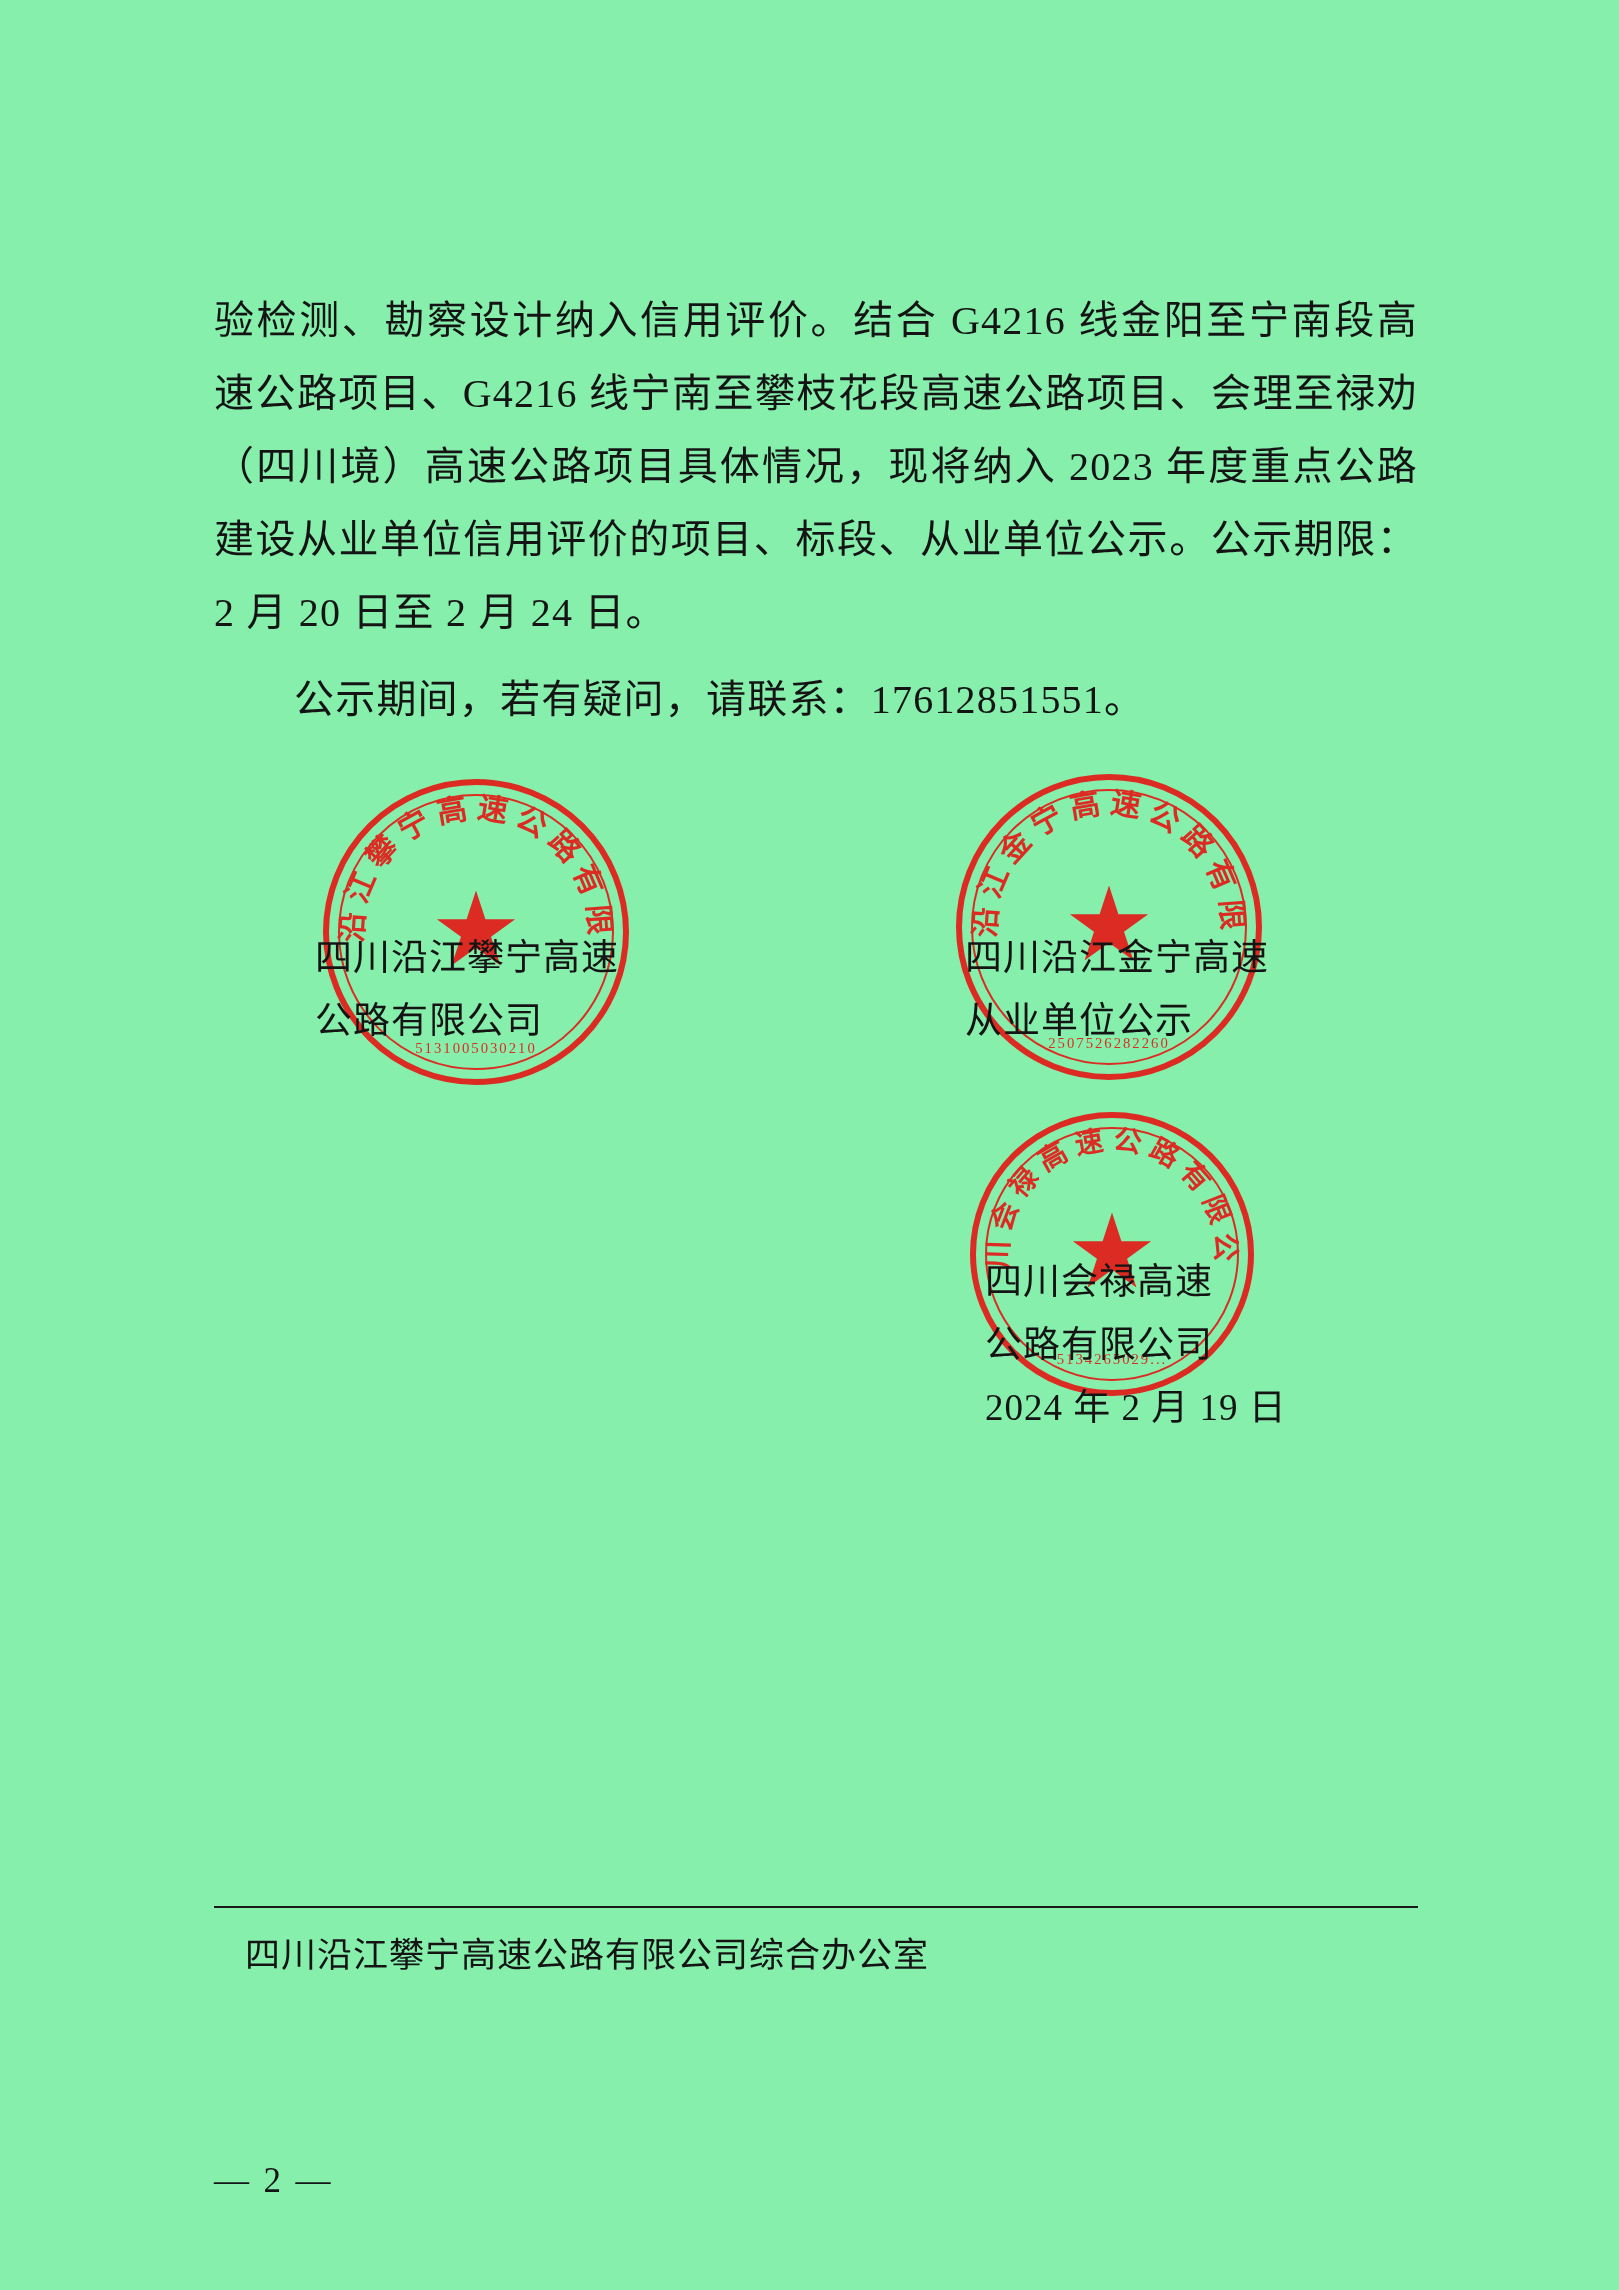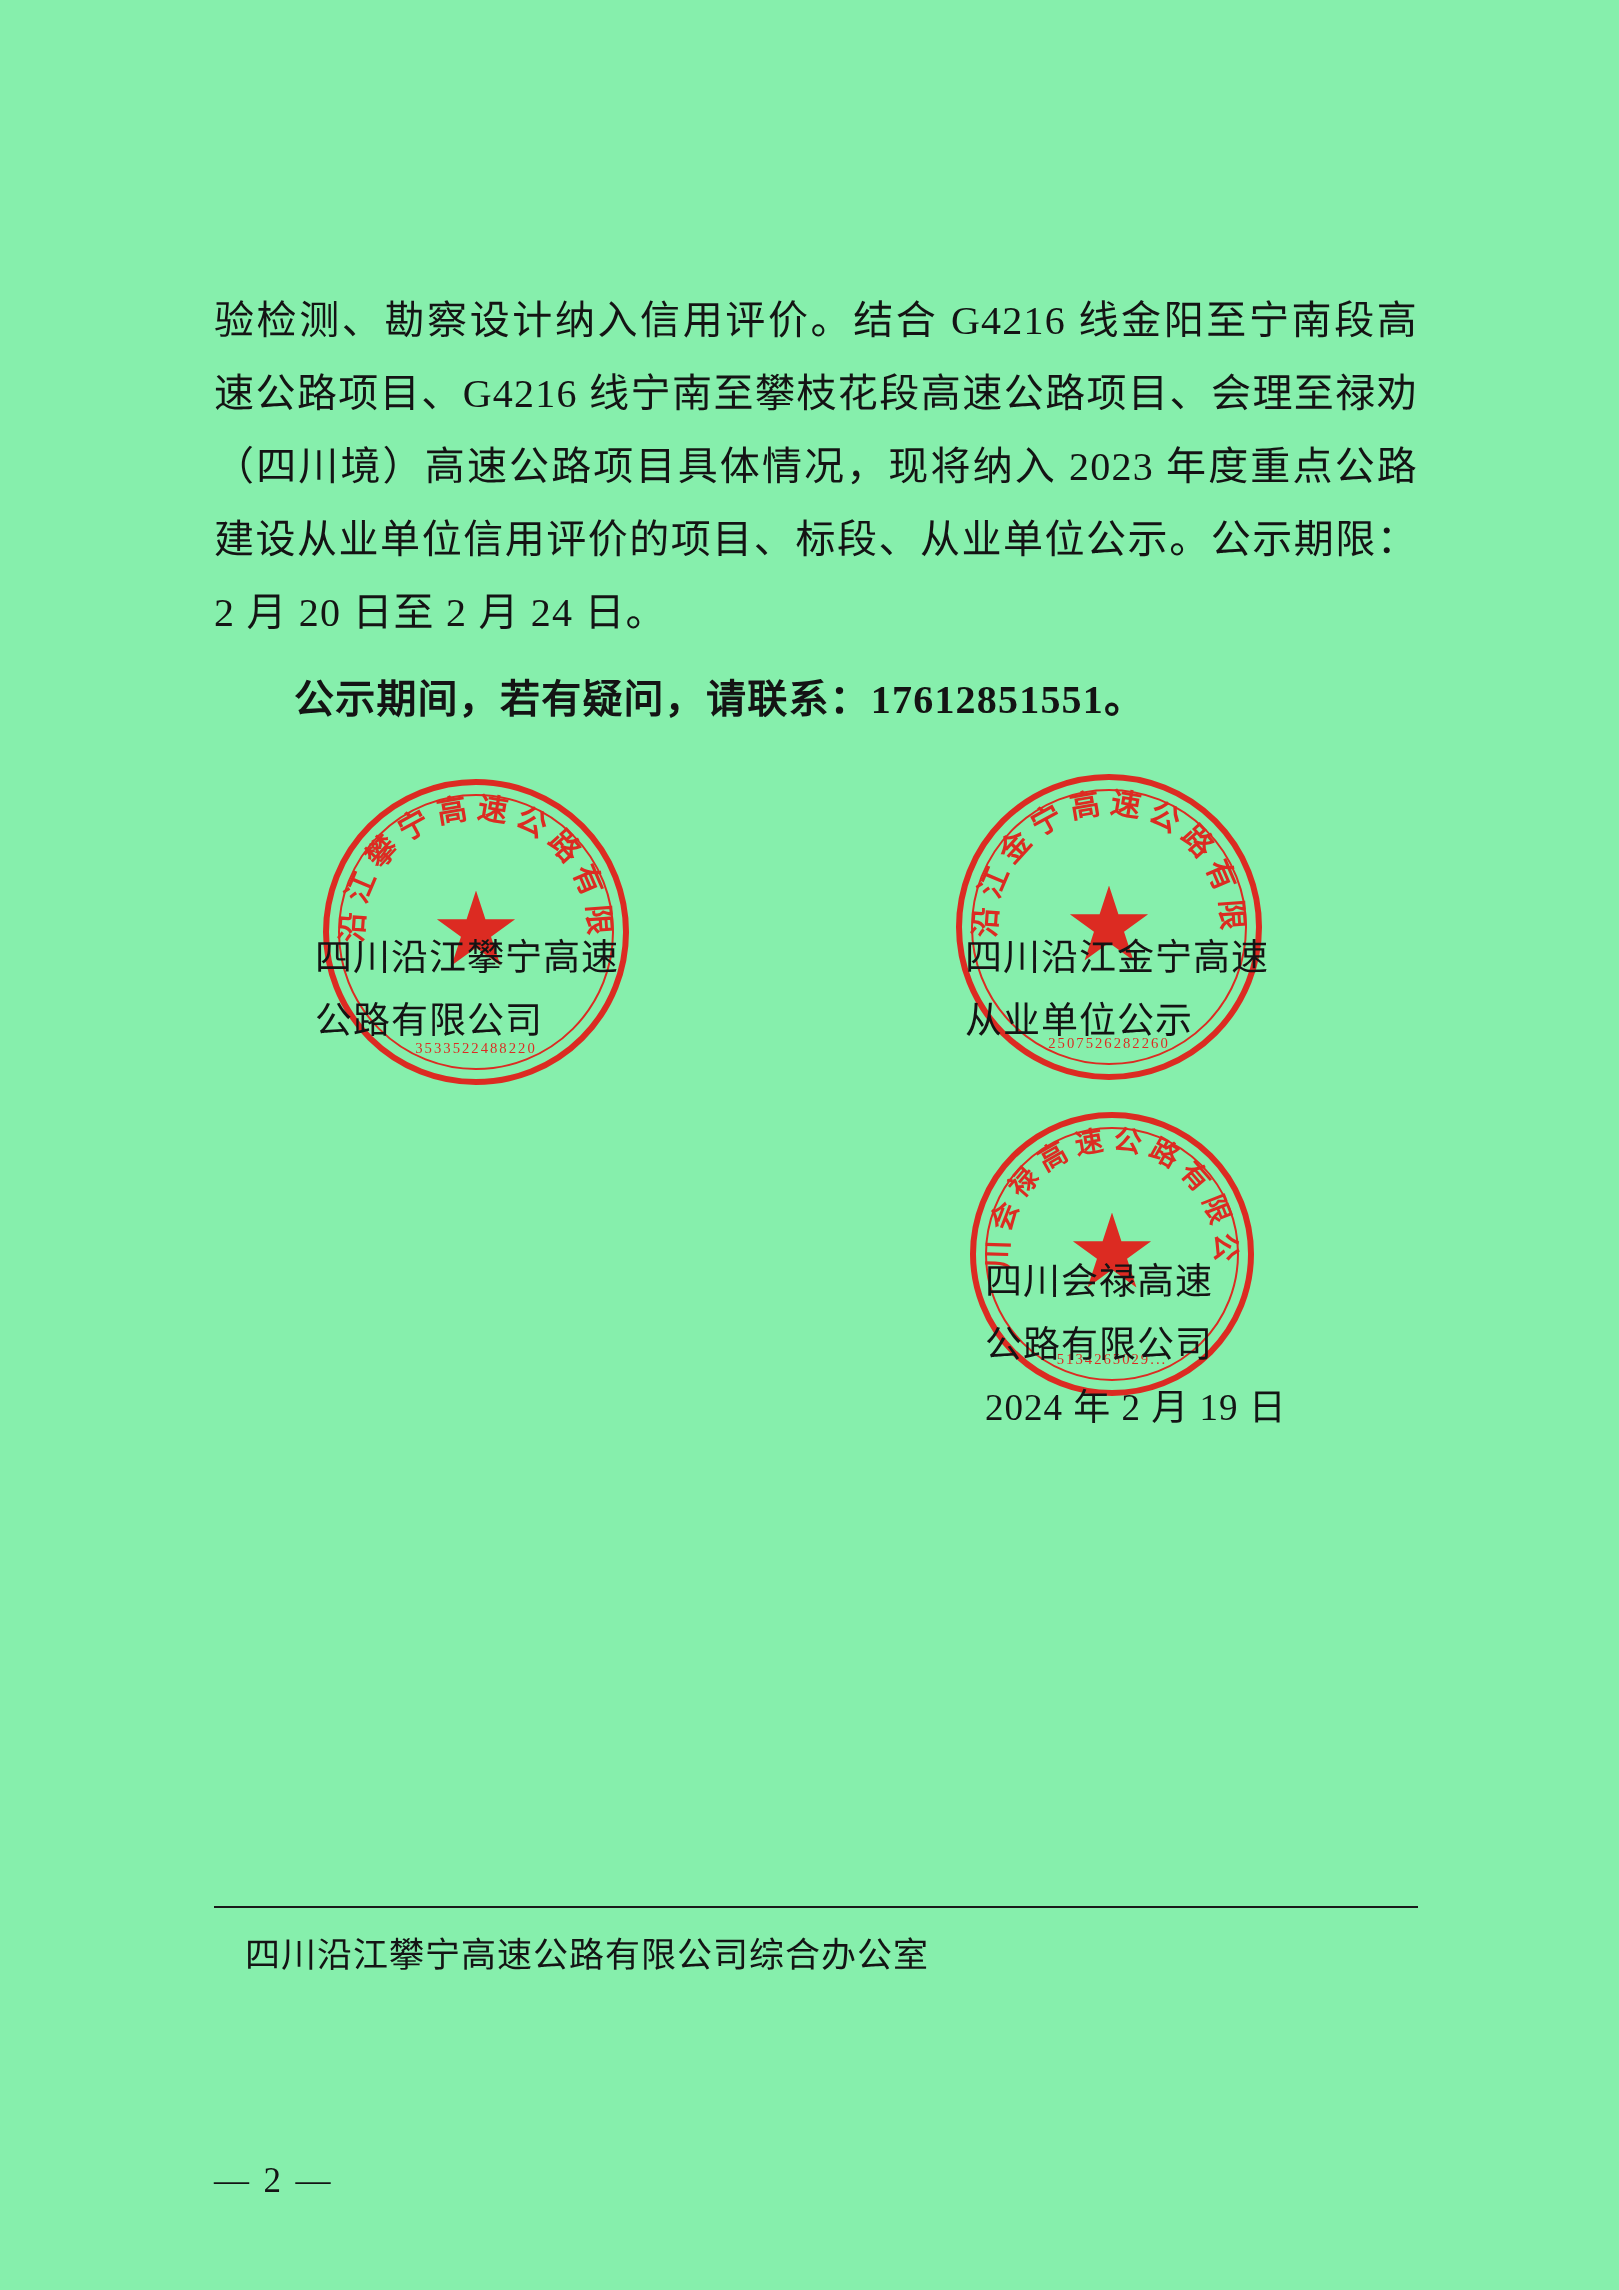--- a/index.html
+++ b/index.html
@@ -36,21 +36,20 @@
     line-height: 73px;
     letter-spacing: 1.2px;
     text-align: justify;
     text-justify: inter-ideograph;
     margin: 0;
     color: #141414;
   }
   .para.indent {
     text-indent: 80px;
     margin-top: 13.7px;
-    font-weight: bold;
   }
 
   
   .seal {
     position: absolute;
     border-radius: 50%;
     border: 6.9px solid #e8110f;
     box-sizing: border-box;
     opacity: 0.88;
     pointer-events: none;
@@ -160,21 +159,21 @@
       <svg viewBox="0 0 312 312" aria-hidden="true">
         <defs>
           <path id="arcPathA" d="M 36,156 A 120,120 0 1 1 276,156"></path>
         </defs>
         <text font-size="32" letter-spacing="8">
           <textPath href="#arcPathA" startOffset="50%" text-anchor="middle">四川沿江攀宁高速公路有限公司</textPath>
         </text>
       </svg>
     </div>
     <div class="star">★</div>
-    <div class="seal-code">3533522488220</div>
+    <div class="seal-code">5131005030210</div>
   </div>
 
   <div class="seal" id="seal-jinning">
     <div class="inner-ring"></div>
     <div class="arc-text">
       <svg viewBox="0 0 312 312" aria-hidden="true">
         <defs>
           <path id="arcPathB" d="M 36,156 A 120,120 0 1 1 276,156"></path>
         </defs>
         <text font-size="32" letter-spacing="8">

